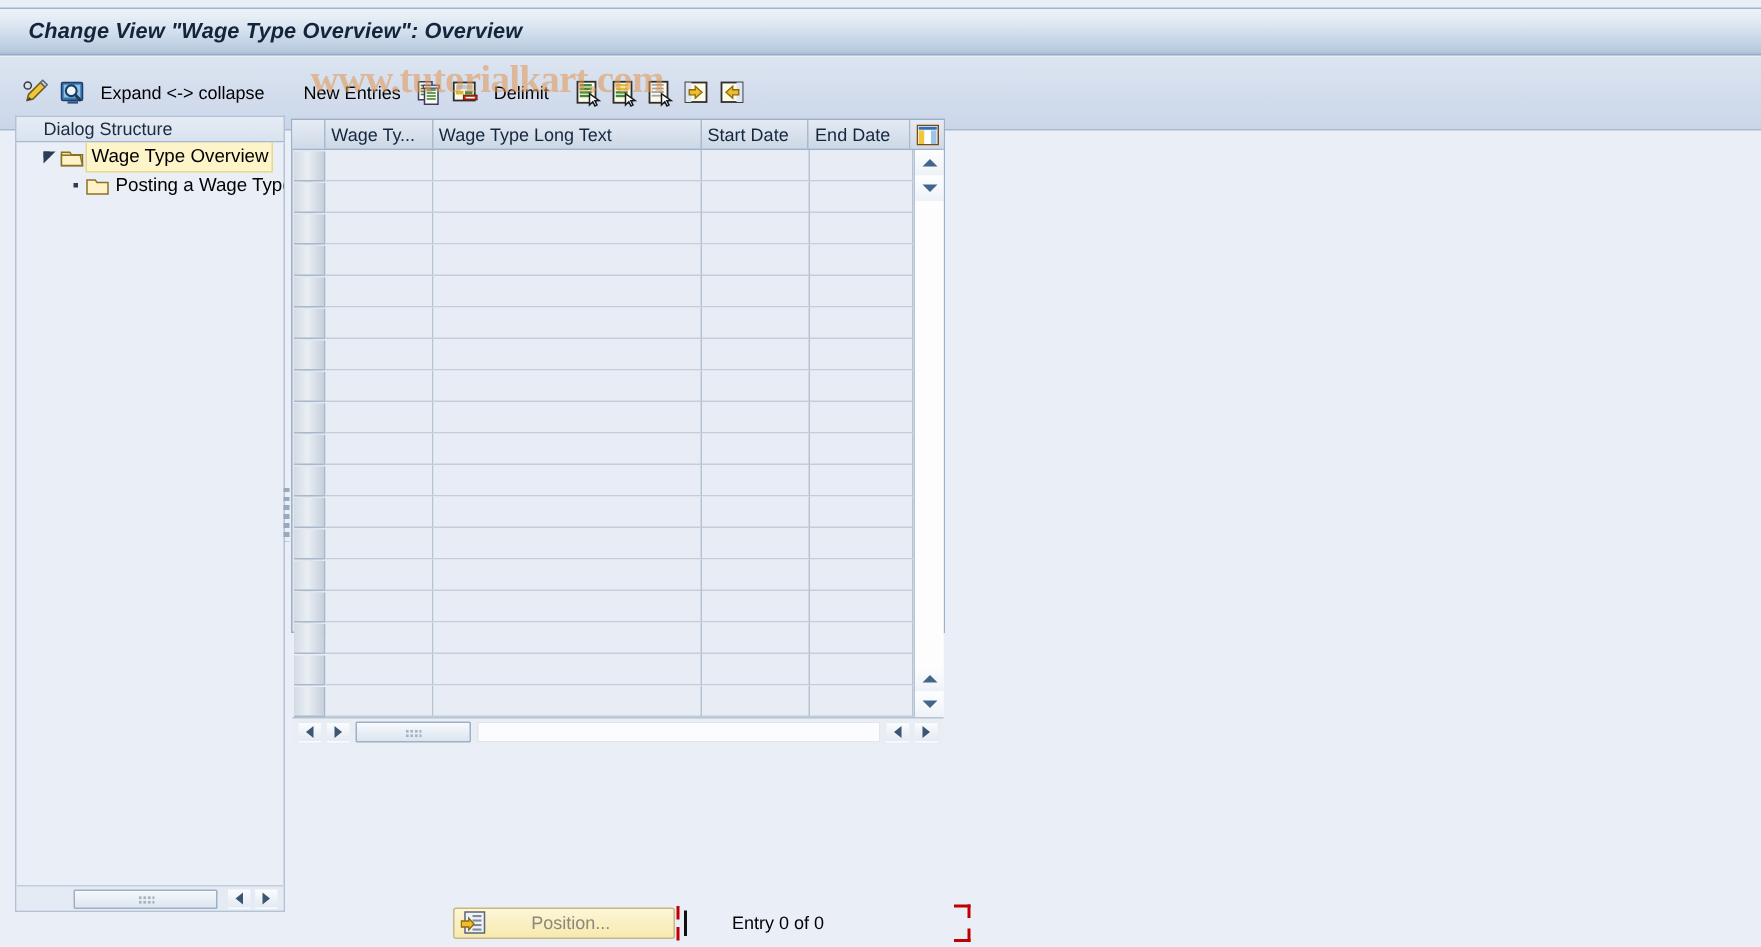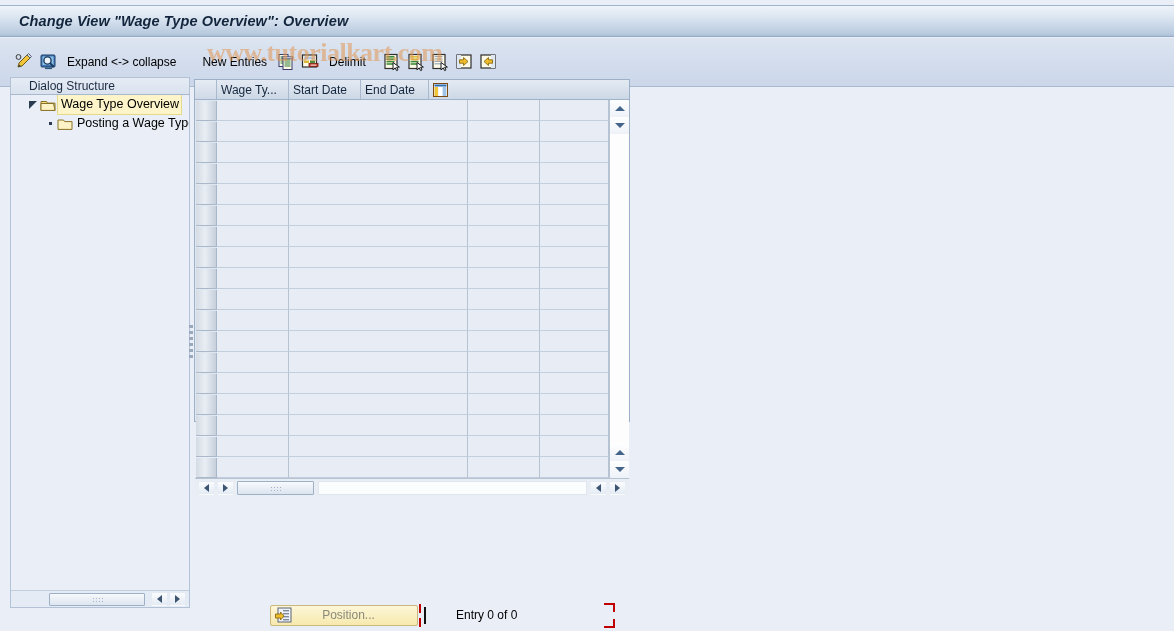--- a/index.html
+++ b/index.html
@@ -308,21 +308,21 @@
 
   
   #bottom-bar {
     position: absolute;
     left: 194px; top: 602px;
     width: 520px; height: 26px;
     display: flex;
     align-items: center;
   }
   #position-btn {
-    margin-left: 76px;
+    margin-left: 108px;
     width: 148px; height: 21px;
     background: linear-gradient(to bottom, #fdf6d8, #f7e9ae);
     border: 1px solid #c9b77c;
     border-radius: 2px;
     display: flex;
     align-items: center;
     cursor: default;
   }
   #position-label {
     flex: 1;
@@ -556,20 +556,21 @@
 
 <div id="splitter">
   <div id="splitter-grip"></div>
 </div>
 
 <div id="table-panel">
 
   <div id="table-header">
     <div class="th-selcol"></div>
     <div class="th" style="width:72px">Wage Ty...</div>
+    <div class="th" style="width:180px">Wage Type Long Text</div>
     <div class="th" style="width:72px">Start Date</div>
     <div class="th" style="width:68px">End Date</div>
     <div class="th-cfg">
       <svg width="15" height="14" viewBox="0 0 15 14">
         <rect x="0.5" y="0.5" width="14" height="13" fill="#f3f6fa" stroke="#7a4a12" stroke-width="1"></rect>
         <rect x="1.5" y="1.5" width="12" height="2" fill="#2f6fb5"></rect>
         <rect x="1.5" y="4" width="3.6" height="9" fill="#f2c63a"></rect>
         <rect x="5.6" y="4" width="3.6" height="9" fill="#ffffff"></rect>
         <rect x="9.7" y="4" width="3.6" height="9" fill="#9fc3e6"></rect>
       </svg>

